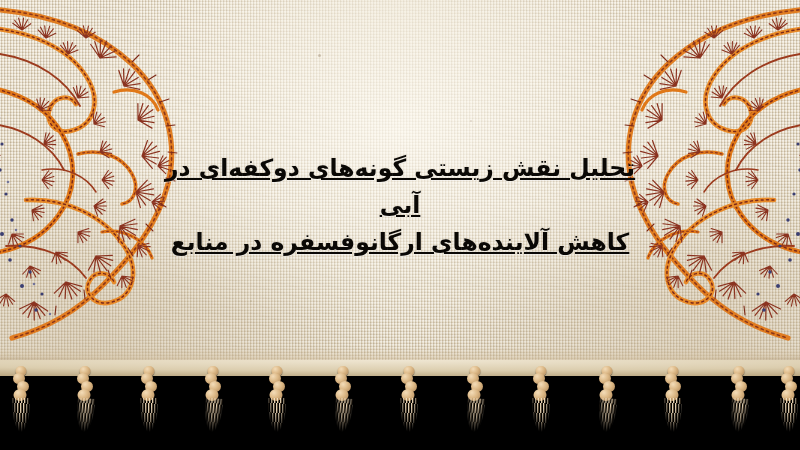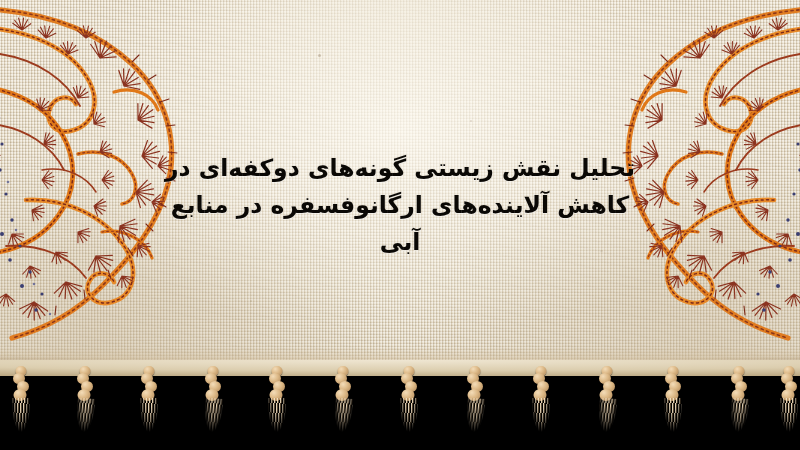--- a/index.html
+++ b/index.html
@@ -52,20 +52,21 @@
   
   .title-block{
     position:absolute;left:150px;top:150px;width:500px;
     text-align:center;direction:rtl;
     color:#0a0805;
     font-weight:700;
     font-size:23.5px;
     line-height:37px;
     letter-spacing:.1px;
     text-shadow:0 1px 0 rgba(255,255,255,.45), 0 0 2px rgba(90,70,45,.18);
+    text-decoration:underline;
   }
   .title-line{display:block;white-space:nowrap;}
   .title-line.l3{white-space:normal;}
 
   
   .fringe-zone{
     position:absolute;left:0;top:360px;width:800px;height:90px;
     background:#000;overflow:hidden;
   }
   .fringe-top{
@@ -334,22 +335,22 @@
       <g stroke="#7d2a18" stroke-width="1.1" stroke-linecap="round">
         <path d="M150,68 l7,-7 M166,86 l8,-5 M178,108 l9,-3 M184,132 l9,-1
                  M186,158 l9,1 M184,184 l9,3 M176,208 l8,5 M164,230 l7,7
                  M146,254 l5,8 M126,276 l3,9 M102,296 l1,9 M74,312 l-1,9"></path>
       </g>
     </svg>
   </div>
 
   <div class="title-block">
     <span class="title-line">تحلیل نقش زیستی گونه‌های دوکفه‌ای در</span>
+    <span class="title-line l3">آبی</span>
     <span class="title-line">کاهش آلاینده‌های ارگانوفسفره در منابع</span>
-    <span class="title-line l3">آبی</span>
   </div>
 
   <div class="fringe-zone">
     <div class="fringe-top"></div>
 
     <div class="tassel" style="left:8px;">
         <span class="knot k1"></span>
         <span class="knot k2"></span>
         <span class="knot k3"></span>
         <span class="knot k4"></span>

